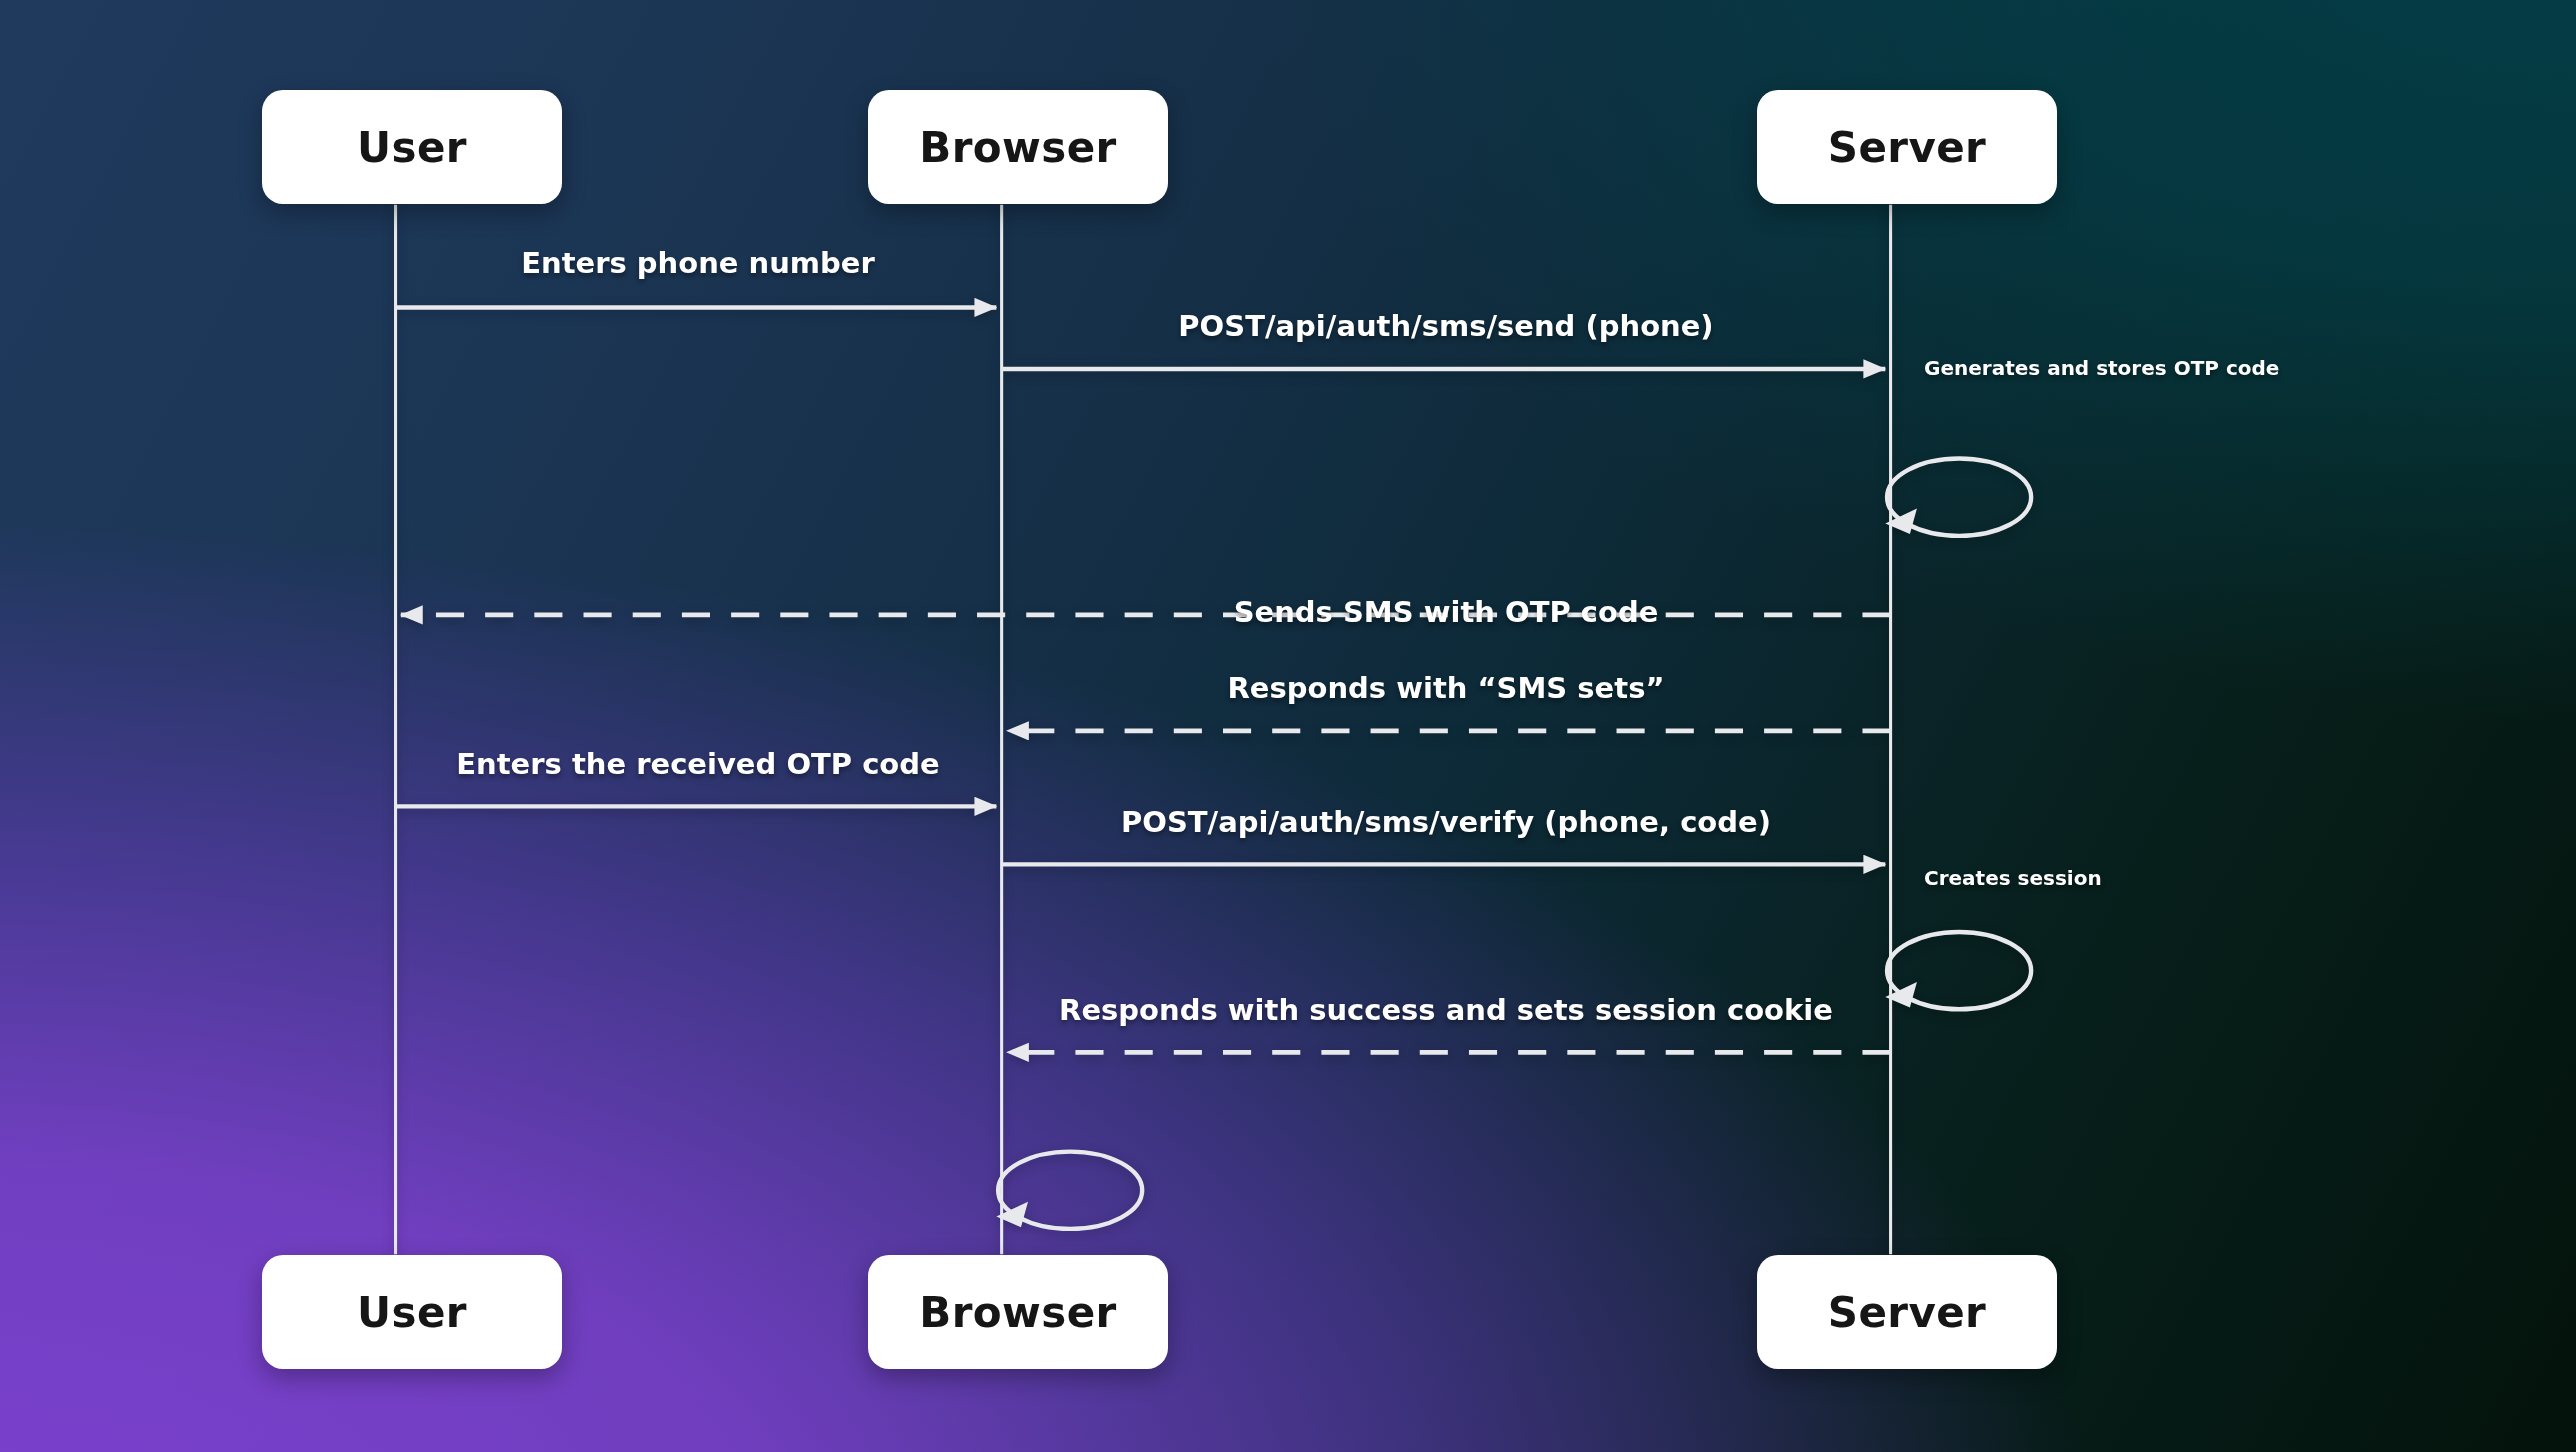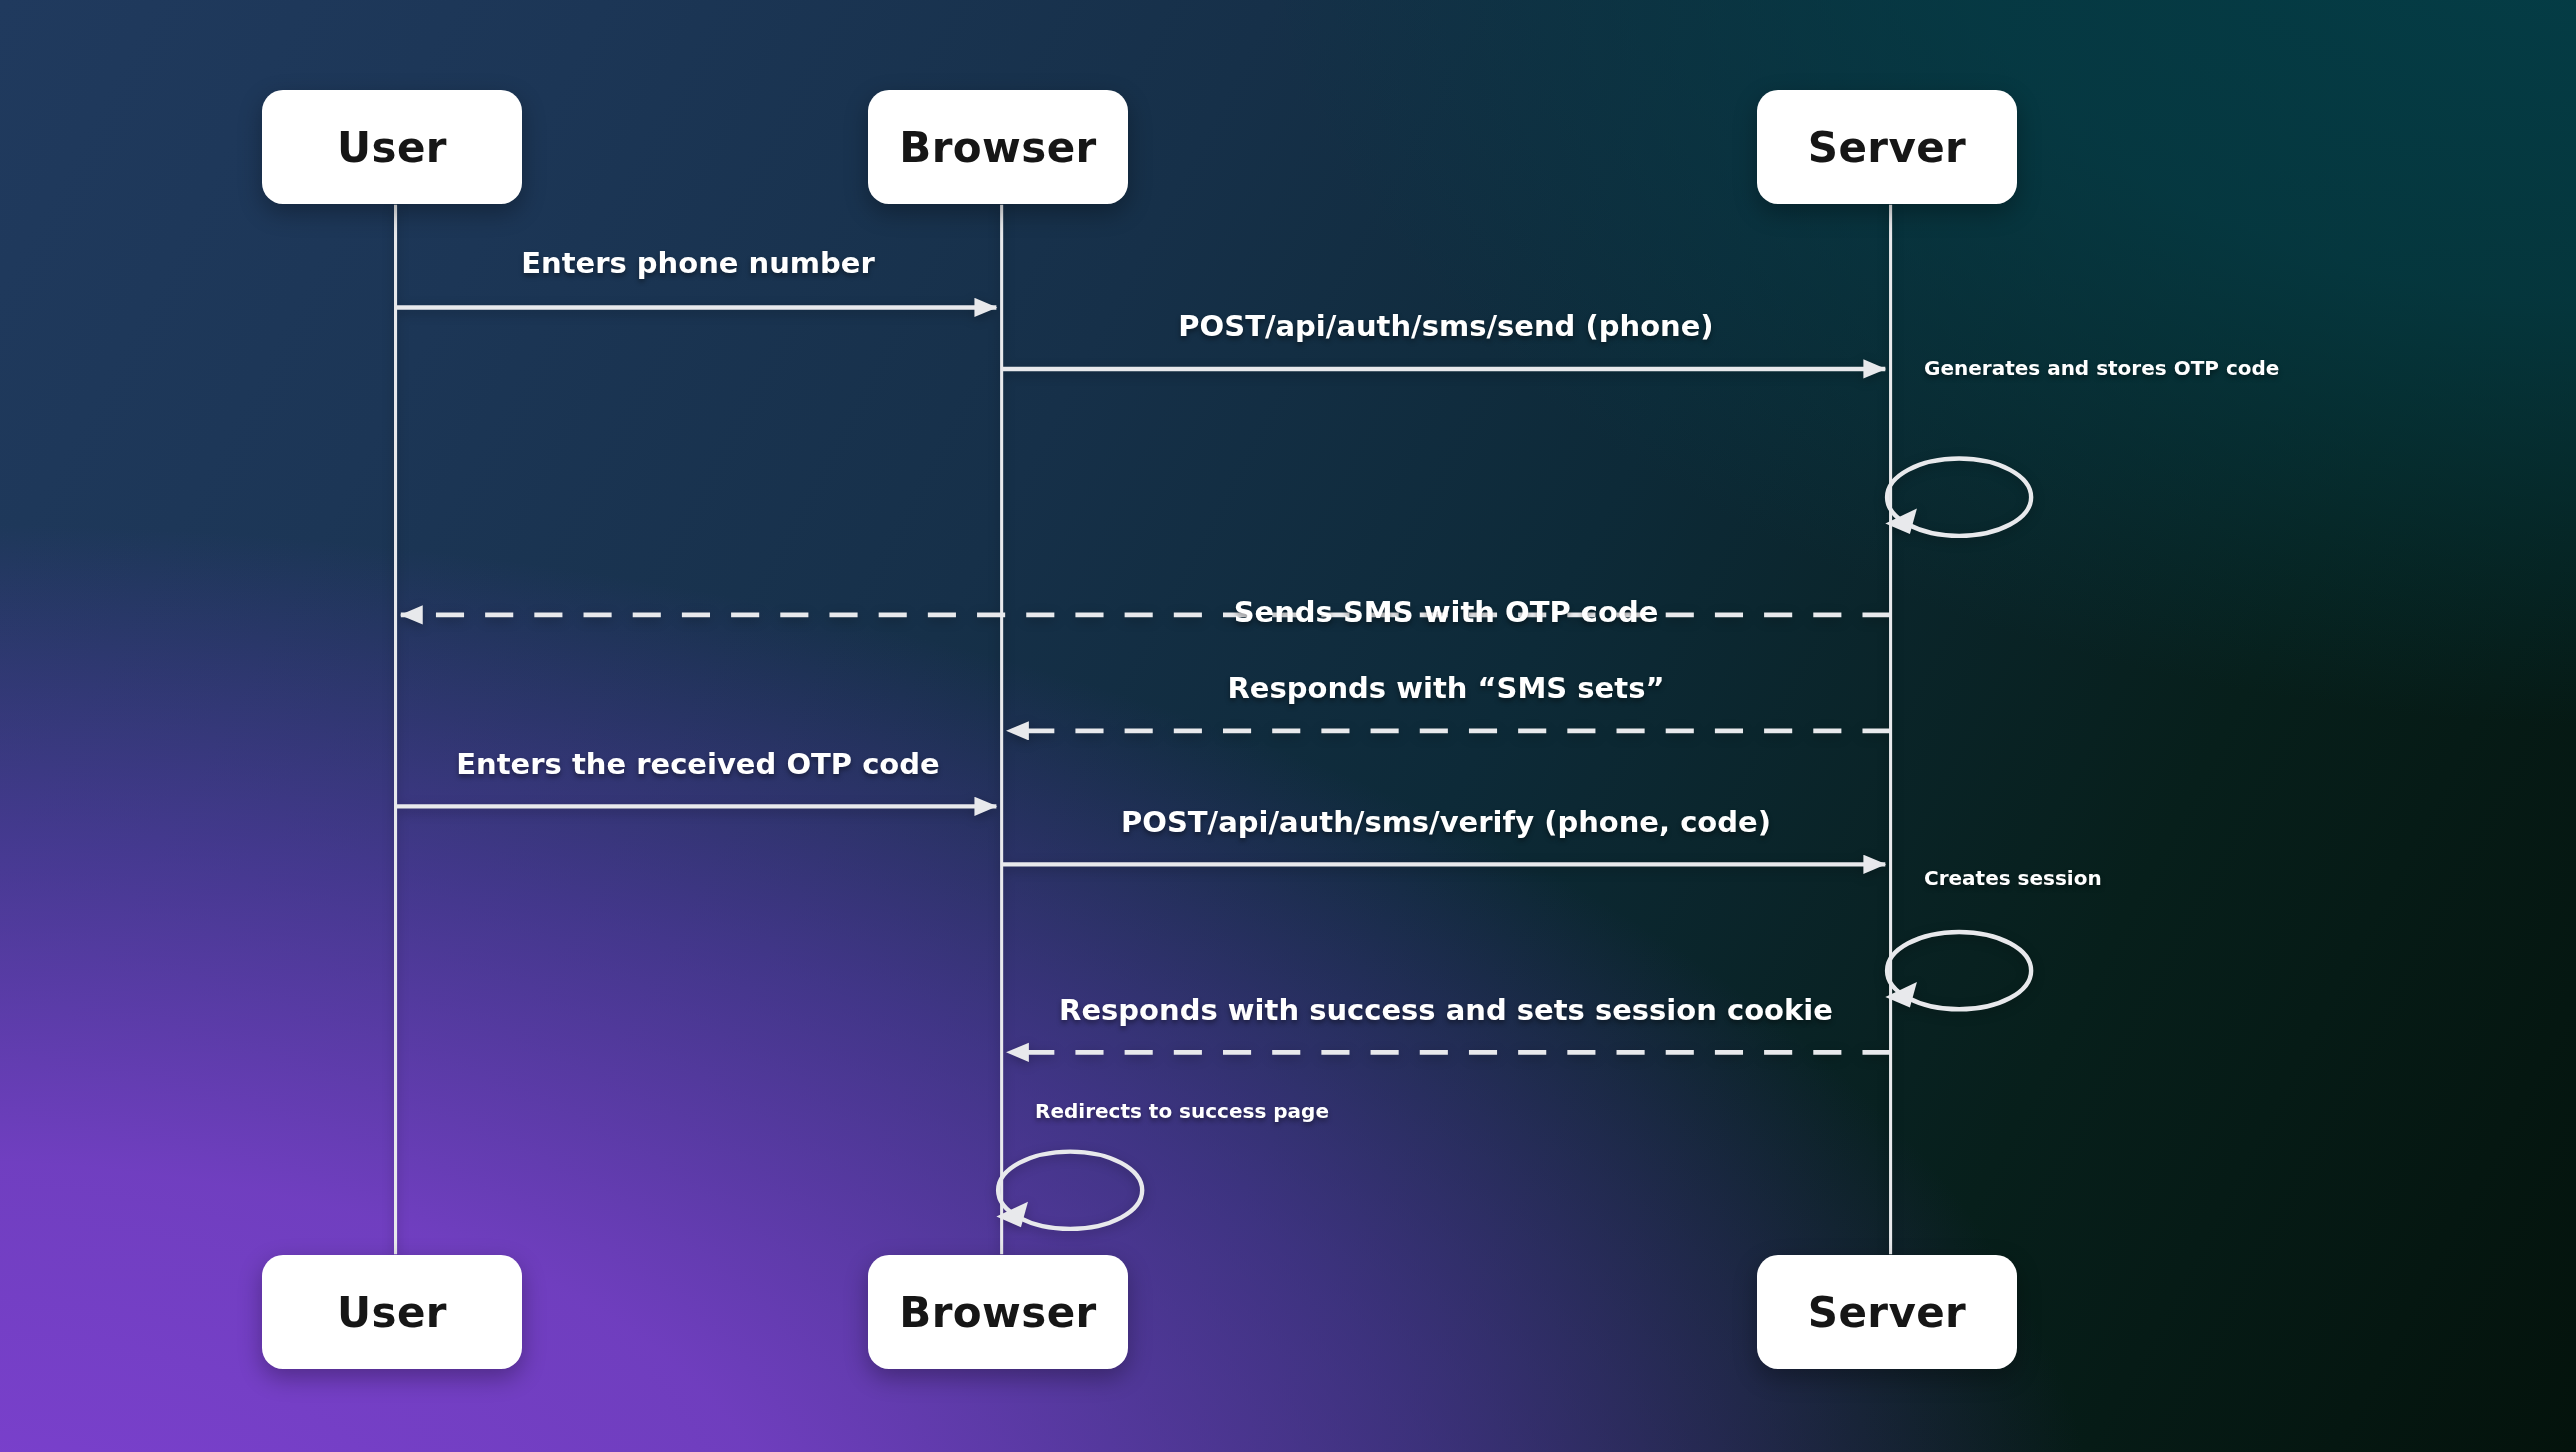--- a/index.html
+++ b/index.html
@@ -25,21 +25,21 @@
 
   svg.wires{position:absolute;left:0;top:0;width:2576px;height:1452px;
     filter:drop-shadow(0 3.5px 5.3px rgba(0,0,0,0.28));}
   .lifeline{stroke:var(--line);stroke-width:3.5;}
   .arrow{stroke:var(--line);stroke-width:5;fill:none;}
   .arrow.dashed{stroke-dasharray:32 24;stroke-width:5.5;}
   .loop{stroke:var(--line);stroke-width:5;fill:none;}
   .loop-head,.ah{fill:var(--line);}
 
   .actor{
-    position:absolute;width:260px;height:114px;border-radius:21px;
+    position:absolute;width:300px;height:114px;border-radius:21px;
     background:var(--actor-bg);box-shadow:0 8.8px 23px rgba(0,0,0,0.30);
     display:flex;align-items:center;justify-content:center;
   }
   .actor span{
     font-size:42px;font-weight:bold;color:var(--actor-text);letter-spacing:0.4px;
   }
 
   .msg{
     position:absolute;transform:translateX(-50%);white-space:nowrap;
     font-size:29px;font-weight:bold;color:var(--msg-text);
@@ -112,16 +112,15 @@
   <div class="msg" style="left:698px;top:246px;">Enters phone number</div>
   <div class="msg" style="left:1446px;top:309px;">POST/api/auth/sms/send (phone)</div>
   <div class="msg" style="left:1446px;top:555px;margin-top:40px;">Sends SMS with OTP code</div>
   <div class="msg" style="left:1446px;top:671px;">Responds with “SMS sets”</div>
   <div class="msg" style="left:698px;top:747px;">Enters the received OTP code</div>
   <div class="msg" style="left:1446px;top:993px;">Responds with success and sets session cookie</div>
   <div class="msg" style="left:1446px;top:805px;">POST/api/auth/sms/verify (phone, code)</div>
 
   <div class="note wrap" style="left:1924px;top:353px;">Generates and stores OTP code</div>
   <div class="note" style="left:1924px;top:863px;">Creates session</div>
-  <div class="note" style="left:1035px;top:1096px;">Redirects to success page</div>
 
 </div>
 
 
 </body></html>

